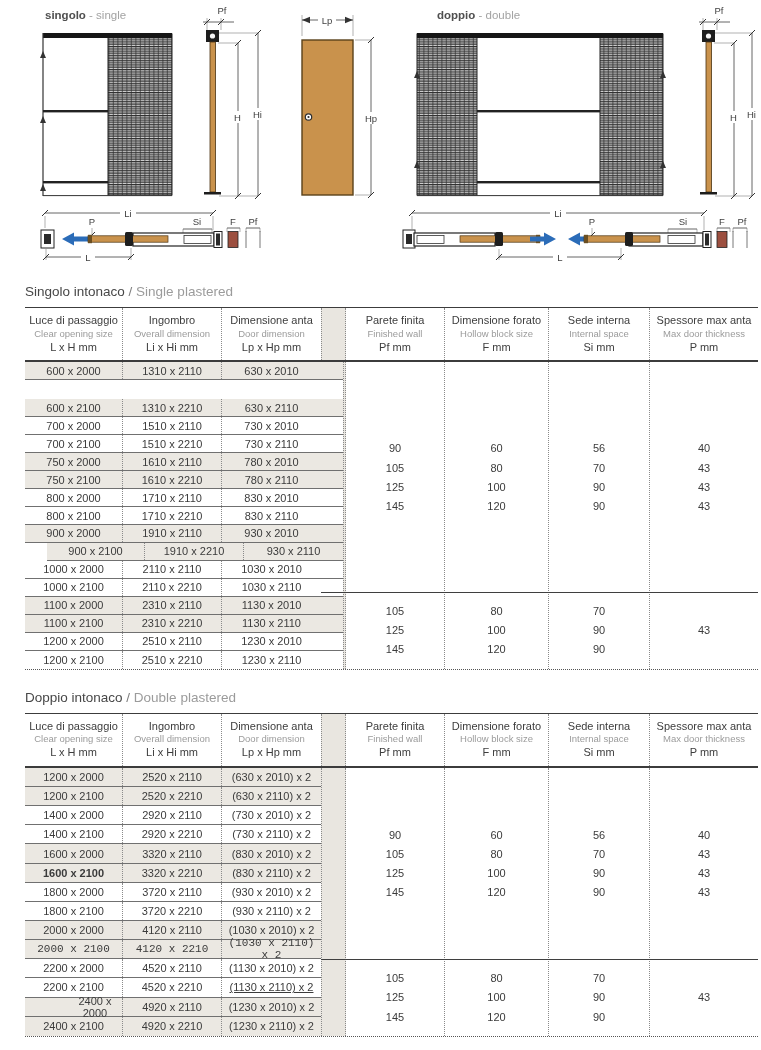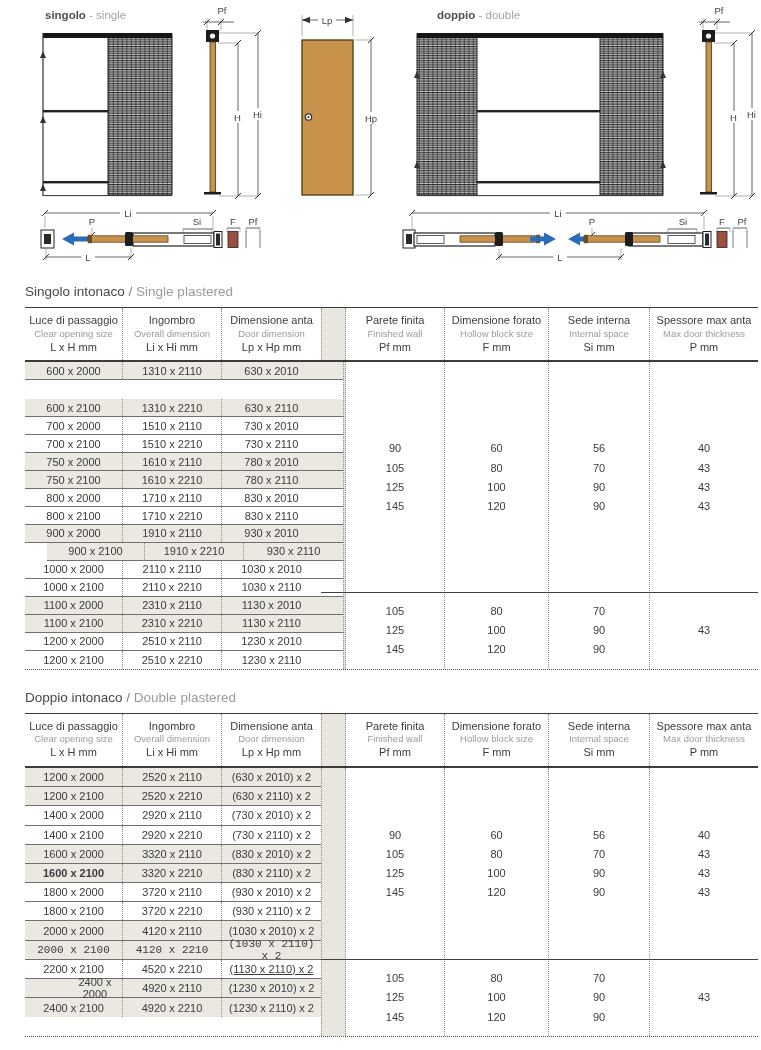--- a/index.html
+++ b/index.html
@@ -482,20 +482,25 @@
               <div class="lcell" style="width: 97px;">2000 x 2000</div>
               <div class="lcell vd" style="width: 99px;">4120 x 2110</div>
               <div class="lcell vd" style="width: 100px;">(1030 x 2010) x 2</div>
             </div>
             <div class="lrow" style="height: 19.2px; background: rgb(235, 232, 226); font-family: Liberation Mono, monospace;">
               <div class="lcell" style="width: 97px;">2000 x 2100</div>
               <div class="lcell vd" style="width: 99px;">4120 x 2210</div>
               <div class="lcell vd" style="width: 100px; text-align: center;">(1030 x 2110) x 2</div>
             </div>
             <div class="lrow" style="height: 19.2px;">
+              <div class="lcell" style="width: 97px;">2200 x 2000</div>
+              <div class="lcell vd" style="width: 99px;">4520 x 2110</div>
+              <div class="lcell vd" style="width: 100px;">(1130 x 2010) x 2</div>
+            </div>
+            <div class="lrow" style="height: 19.2px;">
               <div class="lcell" style="width: 97px;">2200 x 2100</div>
               <div class="lcell vd" style="width: 99px;">4520 x 2210</div>
               <div class="lcell vd" style="width: 100px; text-decoration: underline;">(1130 x 2110) x 2</div>
             </div>
             <div class="lrow" style="height: 19.2px; background: rgb(235, 232, 226);">
               <div class="lcell" style="width: 97px; padding-left: 43px;">2400 x 2000</div>
               <div class="lcell vd" style="width: 99px;">4920 x 2110</div>
               <div class="lcell vd" style="width: 100px;">(1230 x 2010) x 2</div>
             </div>
             <div class="lrow" style="height: 19.2px; background: rgb(235, 232, 226);">

